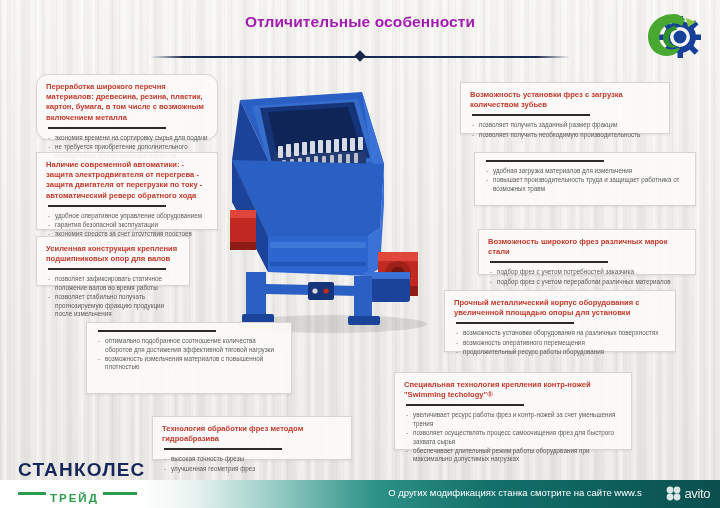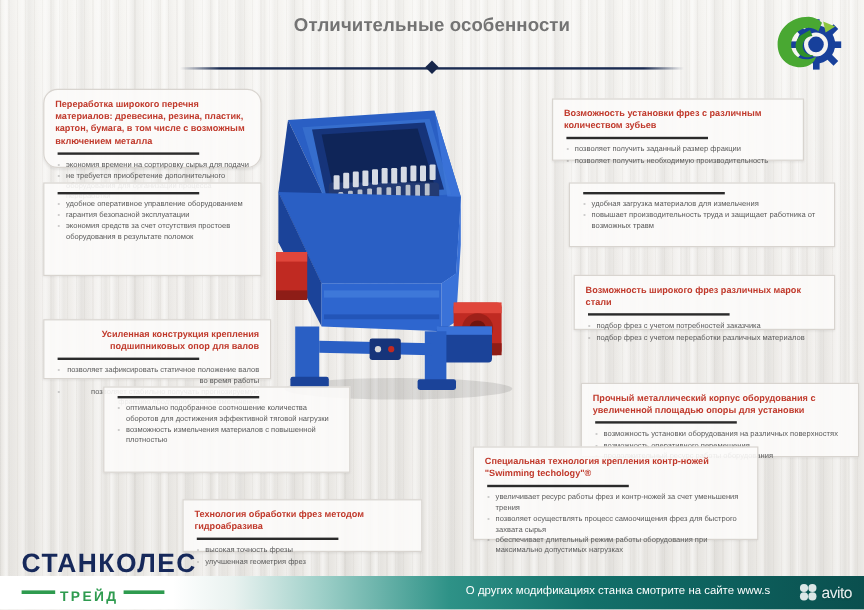--- a/index.html
+++ b/index.html
@@ -22,21 +22,21 @@
   #bg:after{
     content:"";position:absolute;inset:0;
     background:repeating-linear-gradient(90deg,
         rgba(120,110,95,0.05) 0 1px, rgba(0,0,0,0) 1px 7px);
   }
 
   
   .header{position:absolute;left:0;top:0;width:720px;height:66px;}
   .title{
     position:absolute;left:140px;top:12px;width:440px;
-    text-align:center;color:#737373;font-weight:bold;
+    text-align:center;color:#a21caf;font-weight:bold;
     font-size:15.5px;line-height:19px;letter-spacing:.1px;
   }
   .title-rule{
     position:absolute;left:150px;top:56px;width:420px;height:2px;
     background:linear-gradient(90deg,rgba(20,40,80,0) 0%,#1b2c52 8%,#1b2c52 92%,rgba(20,40,80,0) 100%);
   }
   .title-diamond{
     position:absolute;left:356px;top:52px;width:8px;height:8px;
     background:#17264a;transform:rotate(45deg);
   }
@@ -67,43 +67,43 @@
     color:#5b5b5b;font-size:6.3px;line-height:8.6px;
     padding-left:9px;position:relative;margin-bottom:0.5px;
   }
   .box li:before{
     content:"-";position:absolute;left:2px;top:0;color:#6a6a6a;
   }
 
   
   #box-materials   {left:36px; top:74px;  width:182px;height:66px;border-radius:12px;}
   #box-automation  {left:36px; top:152px; width:182px;height:78px;}
-  #box-bearings    {left:36px; top:266px; width:190px;height:50px;text-align:right;}
+  #box-bearings    {left:36px; top:236px; width:154px;height:50px;}
   #box-drive       {left:86px; top:322px; width:206px;height:72px;}
   #box-hydro       {left:152px;top:416px; width:200px;height:44px;}
 
   #box-cutters-qty {left:460px;top:82px;  width:210px;height:52px;}
   #box-hopper      {left:474px;top:152px; width:222px;height:54px;}
   #box-steel       {left:478px;top:229px; width:218px;height:46px;}
-  #box-frame       {left:484px;top:290px; width:232px;height:62px;margin-top:29px;}
+  #box-frame       {left:444px;top:290px; width:232px;height:62px;}
   #box-swimming    {left:394px;top:372px; width:238px;height:78px;}
 
   
   .footer{
     position:absolute;left:0;bottom:0;width:720px;height:28px;
     background:linear-gradient(90deg,#ffffff 0%,#ffffff 20%,#e9f2f0 27%,#9fd0c9 37%,#2e9287 52%,#13706a 68%,#0d5f5c 85%,#0a4f4e 100%);
   }
   .footer-note{
     position:absolute;left:330px;top:6px;width:370px;
     color:#ffffff;font-size:9.5px;line-height:14px;text-align:center;
     white-space:nowrap;
   }
   .brand{position:absolute;left:18px;bottom:8px;width:200px;height:40px;}
   .brand-main{
-    color:#16285a;font-weight:bold;font-size:22px;letter-spacing:1.2px;
+    color:#16285a;font-weight:bold;font-size:19px;letter-spacing:1.2px;
     line-height:20px;
   }
   .brand-sub-row{display:flex;align-items:flex-start;gap:4px;margin-top:12px;}
   .brand-line{height:3px;background:#2e9b4f;flex:0 0 28px;}
   .brand-line.r{flex:0 0 34px;}
   .brand-sub{
     color:#2e9b4f;font-weight:bold;font-size:11.5px;letter-spacing:2px;
   }
   
   .avito{
@@ -239,20 +239,21 @@
 <div class="box" id="box-materials">
   <div class="hd">Переработка широкого перечня материалов: древесина, резина, пластик, картон, бумага, в том числе с возможным включением металла</div>
   <div class="sep"></div>
   <ul>
     <li>экономия времени на сортировку сырья для подачи</li>
     <li>не требуется приобретение дополнительного оборудования для организации процесса переработки</li>
   </ul>
 </div>
 
 <div class="box" id="box-automation">
+  <div class="hd">Наличие современной автоматики: - защита электродвигателя от перегрева - защита двигателя от перегрузки по току - автоматический реверс обратного хода</div>
   <div class="sep"></div>
   <ul>
     <li>удобное оперативное управление оборудованием</li>
     <li>гарантия безопасной эксплуатации</li>
     <li>экономия средств за счет отсутствия простоев оборудования в результате поломок</li>
   </ul>
 </div>
 
 <div class="box" id="box-bearings">
   <div class="hd">Усиленная конструкция крепления подшипниковых опор для валов</div>
@@ -274,21 +275,21 @@
 <div class="box" id="box-hydro">
   <div class="hd">Технология обработки фрез методом гидроабразива</div>
   <div class="sep"></div>
   <ul>
     <li>высокая точность фрезы</li>
     <li>улучшенная геометрия фрез</li>
   </ul>
 </div>
 
 <div class="box" id="box-cutters-qty">
-  <div class="hd">Возможность установки фрез с различным количеством зубьев</div>
+  <div class="hd">Возможность установки фрез с загрузка количеством зубьев</div>
   <div class="sep"></div>
   <ul>
     <li>позволяет получить заданный размер фракции</li>
     <li>позволяет получить необходимую производительность</li>
   </ul>
 </div>
 
 <div class="box" id="box-hopper">
   <div class="sep"></div>
   <ul>

